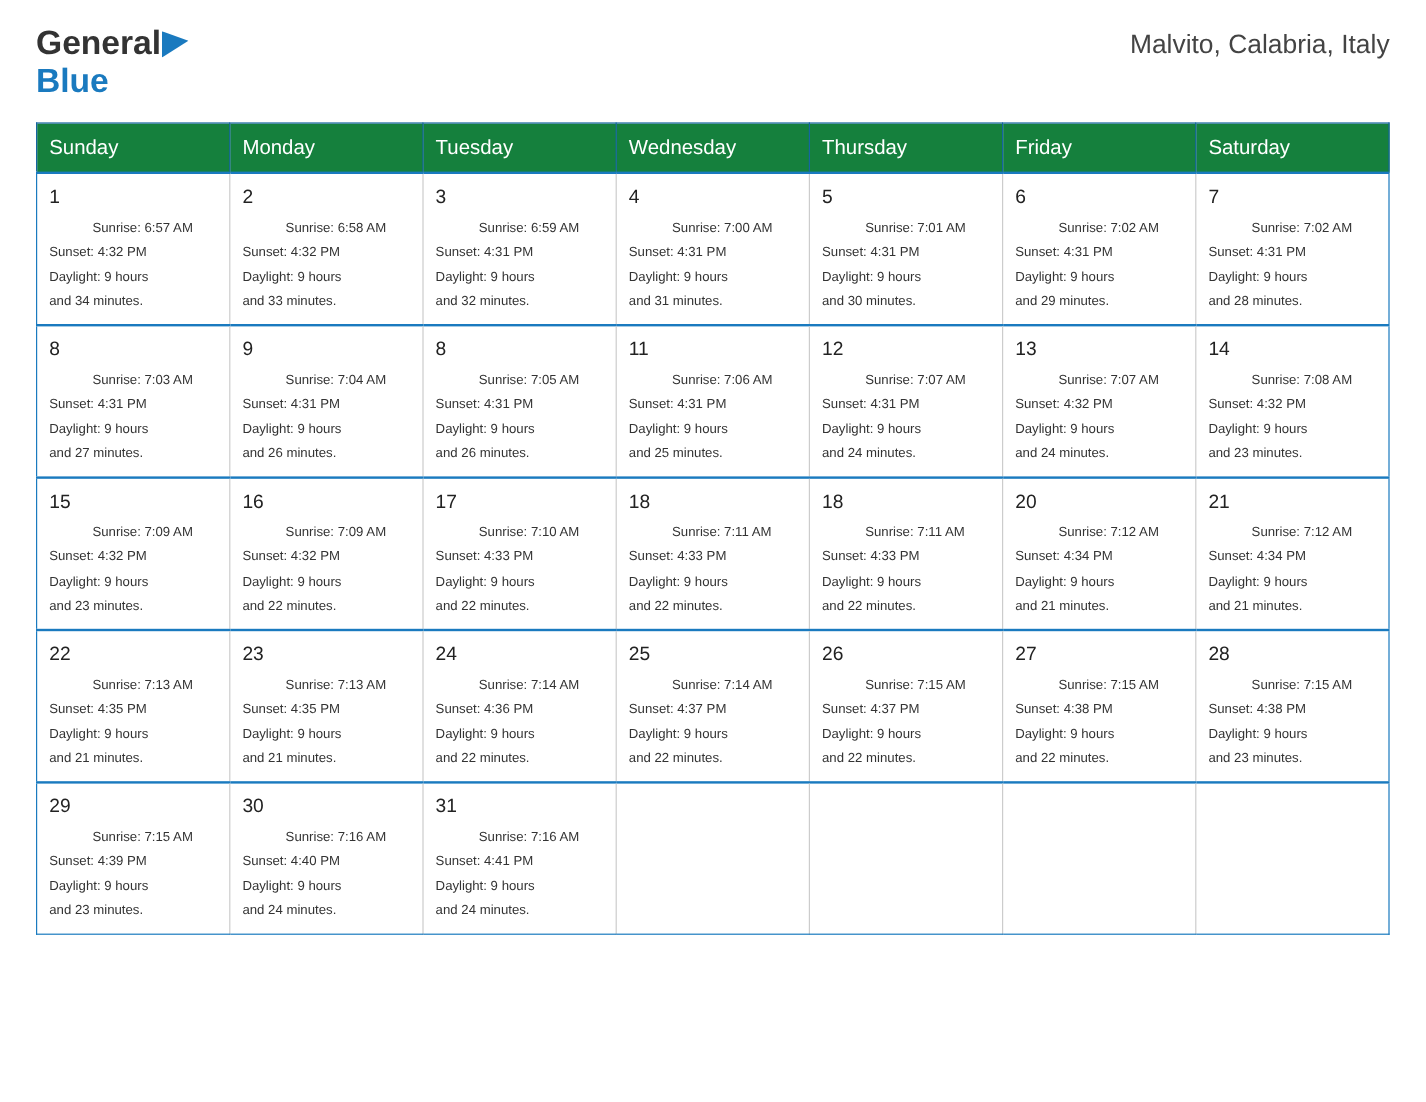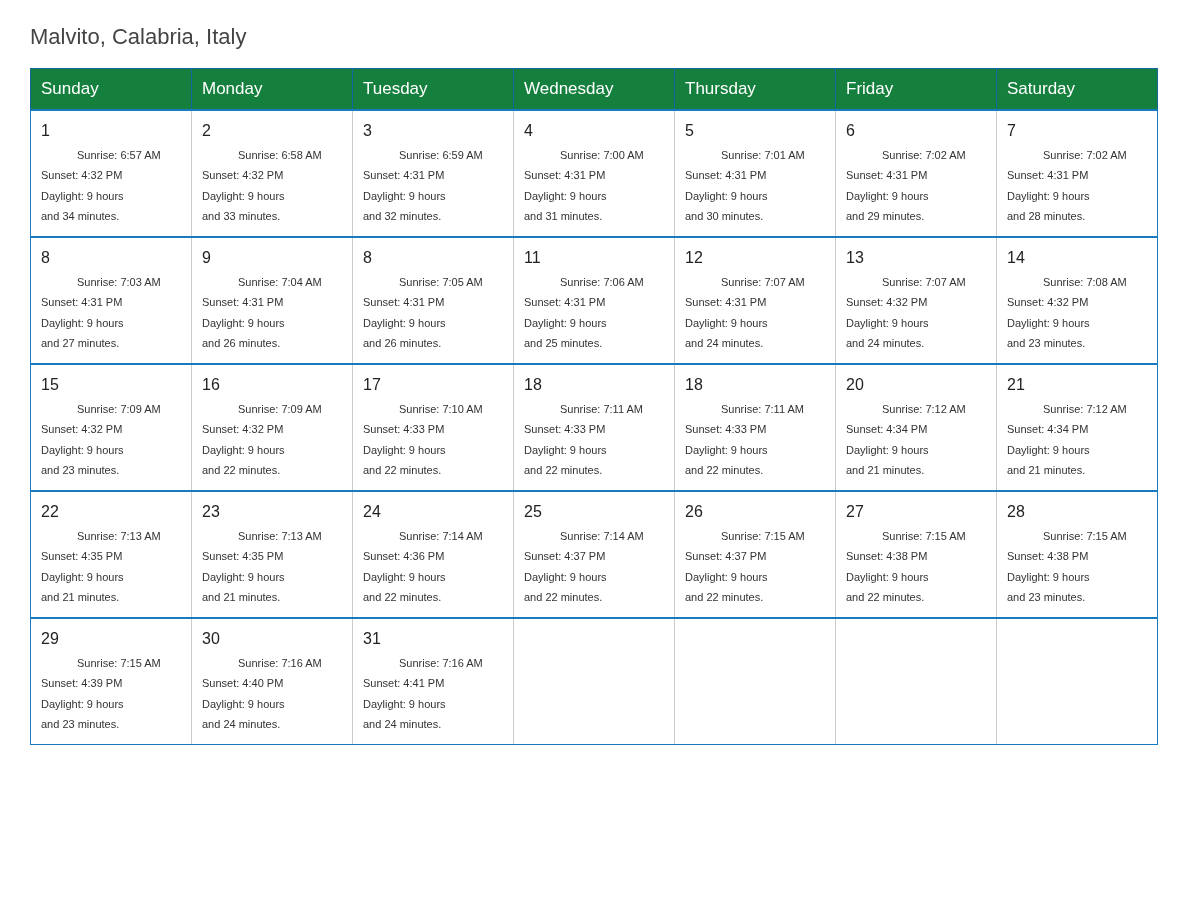--- a/index.html
+++ b/index.html
@@ -93,20 +93,31 @@
     }
     .empty-cell {
       background: #fff;
       border-top: 2px solid #1a7abf;
     }
   </style>
 </head>
 <body>
 
 <div class="header">
+  <div class="logo">
+    <div class="logo-line1">
+      <span style="font-size:28px;font-weight:bold;color:#333;font-family:Arial,sans-serif;">General</span>
+      <svg width="22" height="22" viewBox="0 0 22 22" style="margin-left:1px;margin-top:2px;">
+        <polygon points="0,0 22,8 0,22" fill="#1a7abf"></polygon>
+      </svg>
+    </div>
+    <div class="logo-line2">
+      <span style="font-size:28px;font-weight:bold;color:#1a7abf;font-family:Arial,sans-serif;">Blue</span>
+    </div>
+  </div>
   <div class="title-block">
     <div class="subtitle">Malvito, Calabria, Italy</div>
   </div>
 </div>
 
 <table class="calendar">
   <thead>
     <tr>
     <th>Sunday</th>
         <th>Monday</th>

